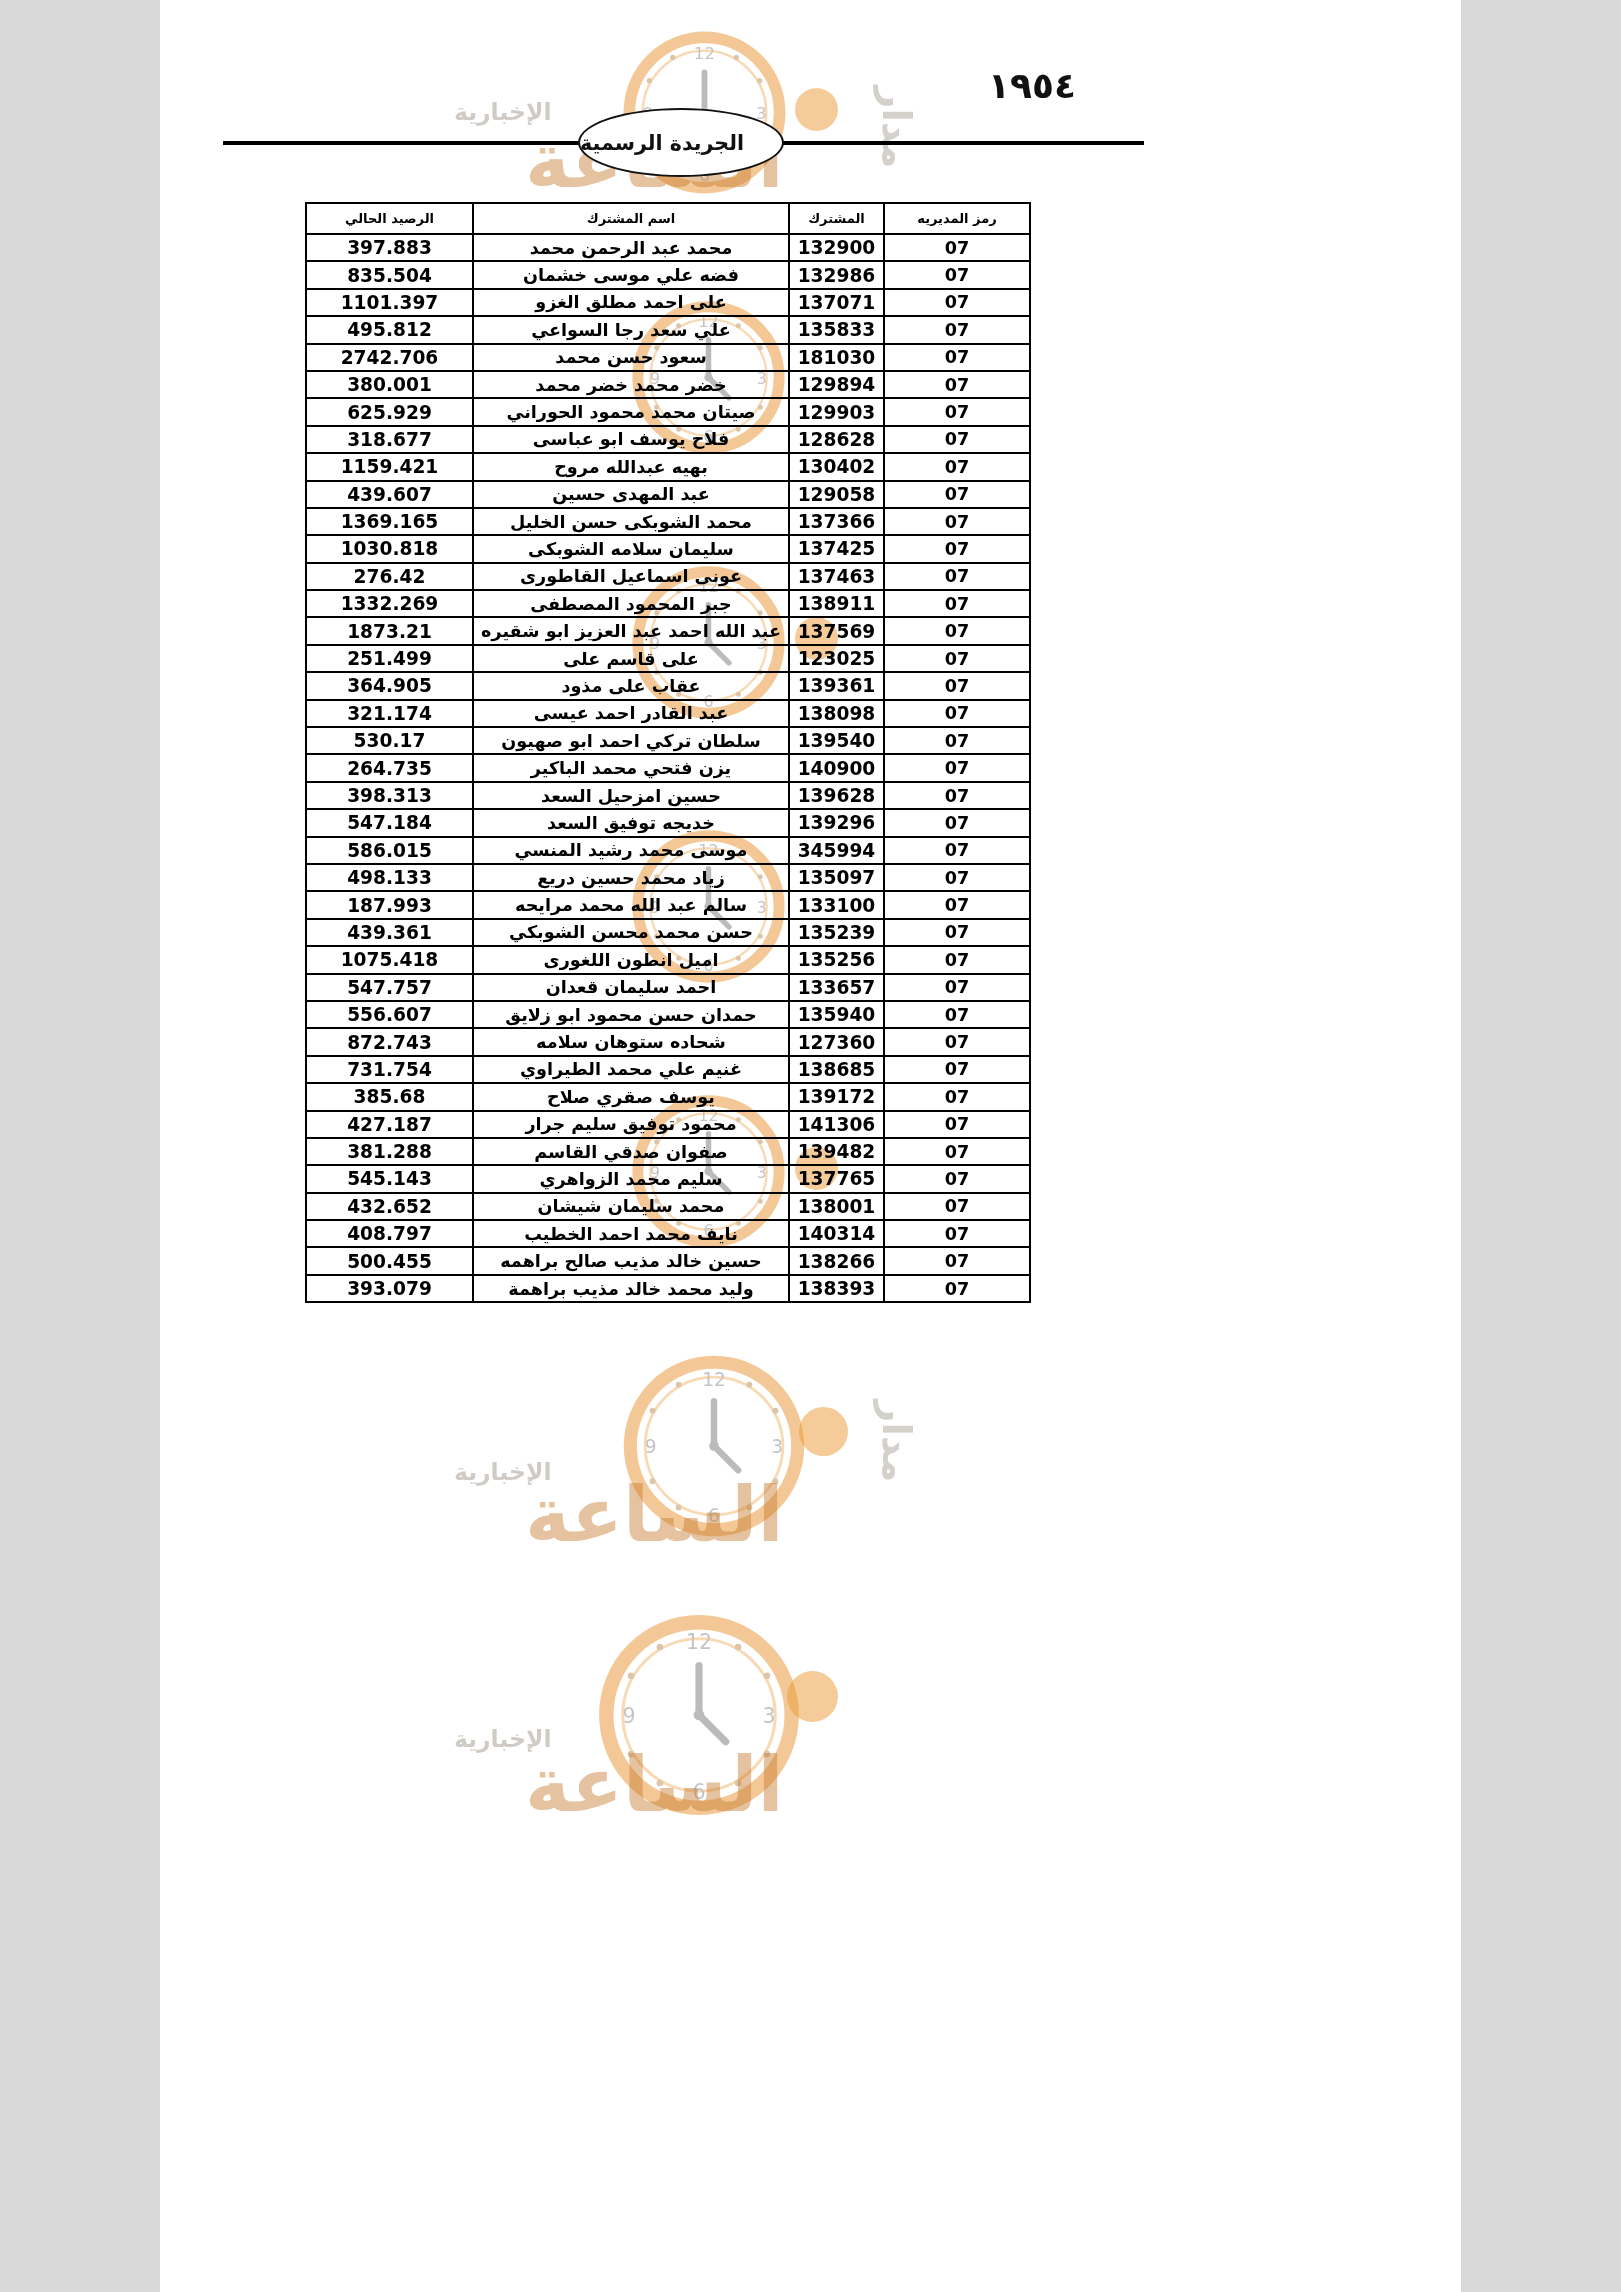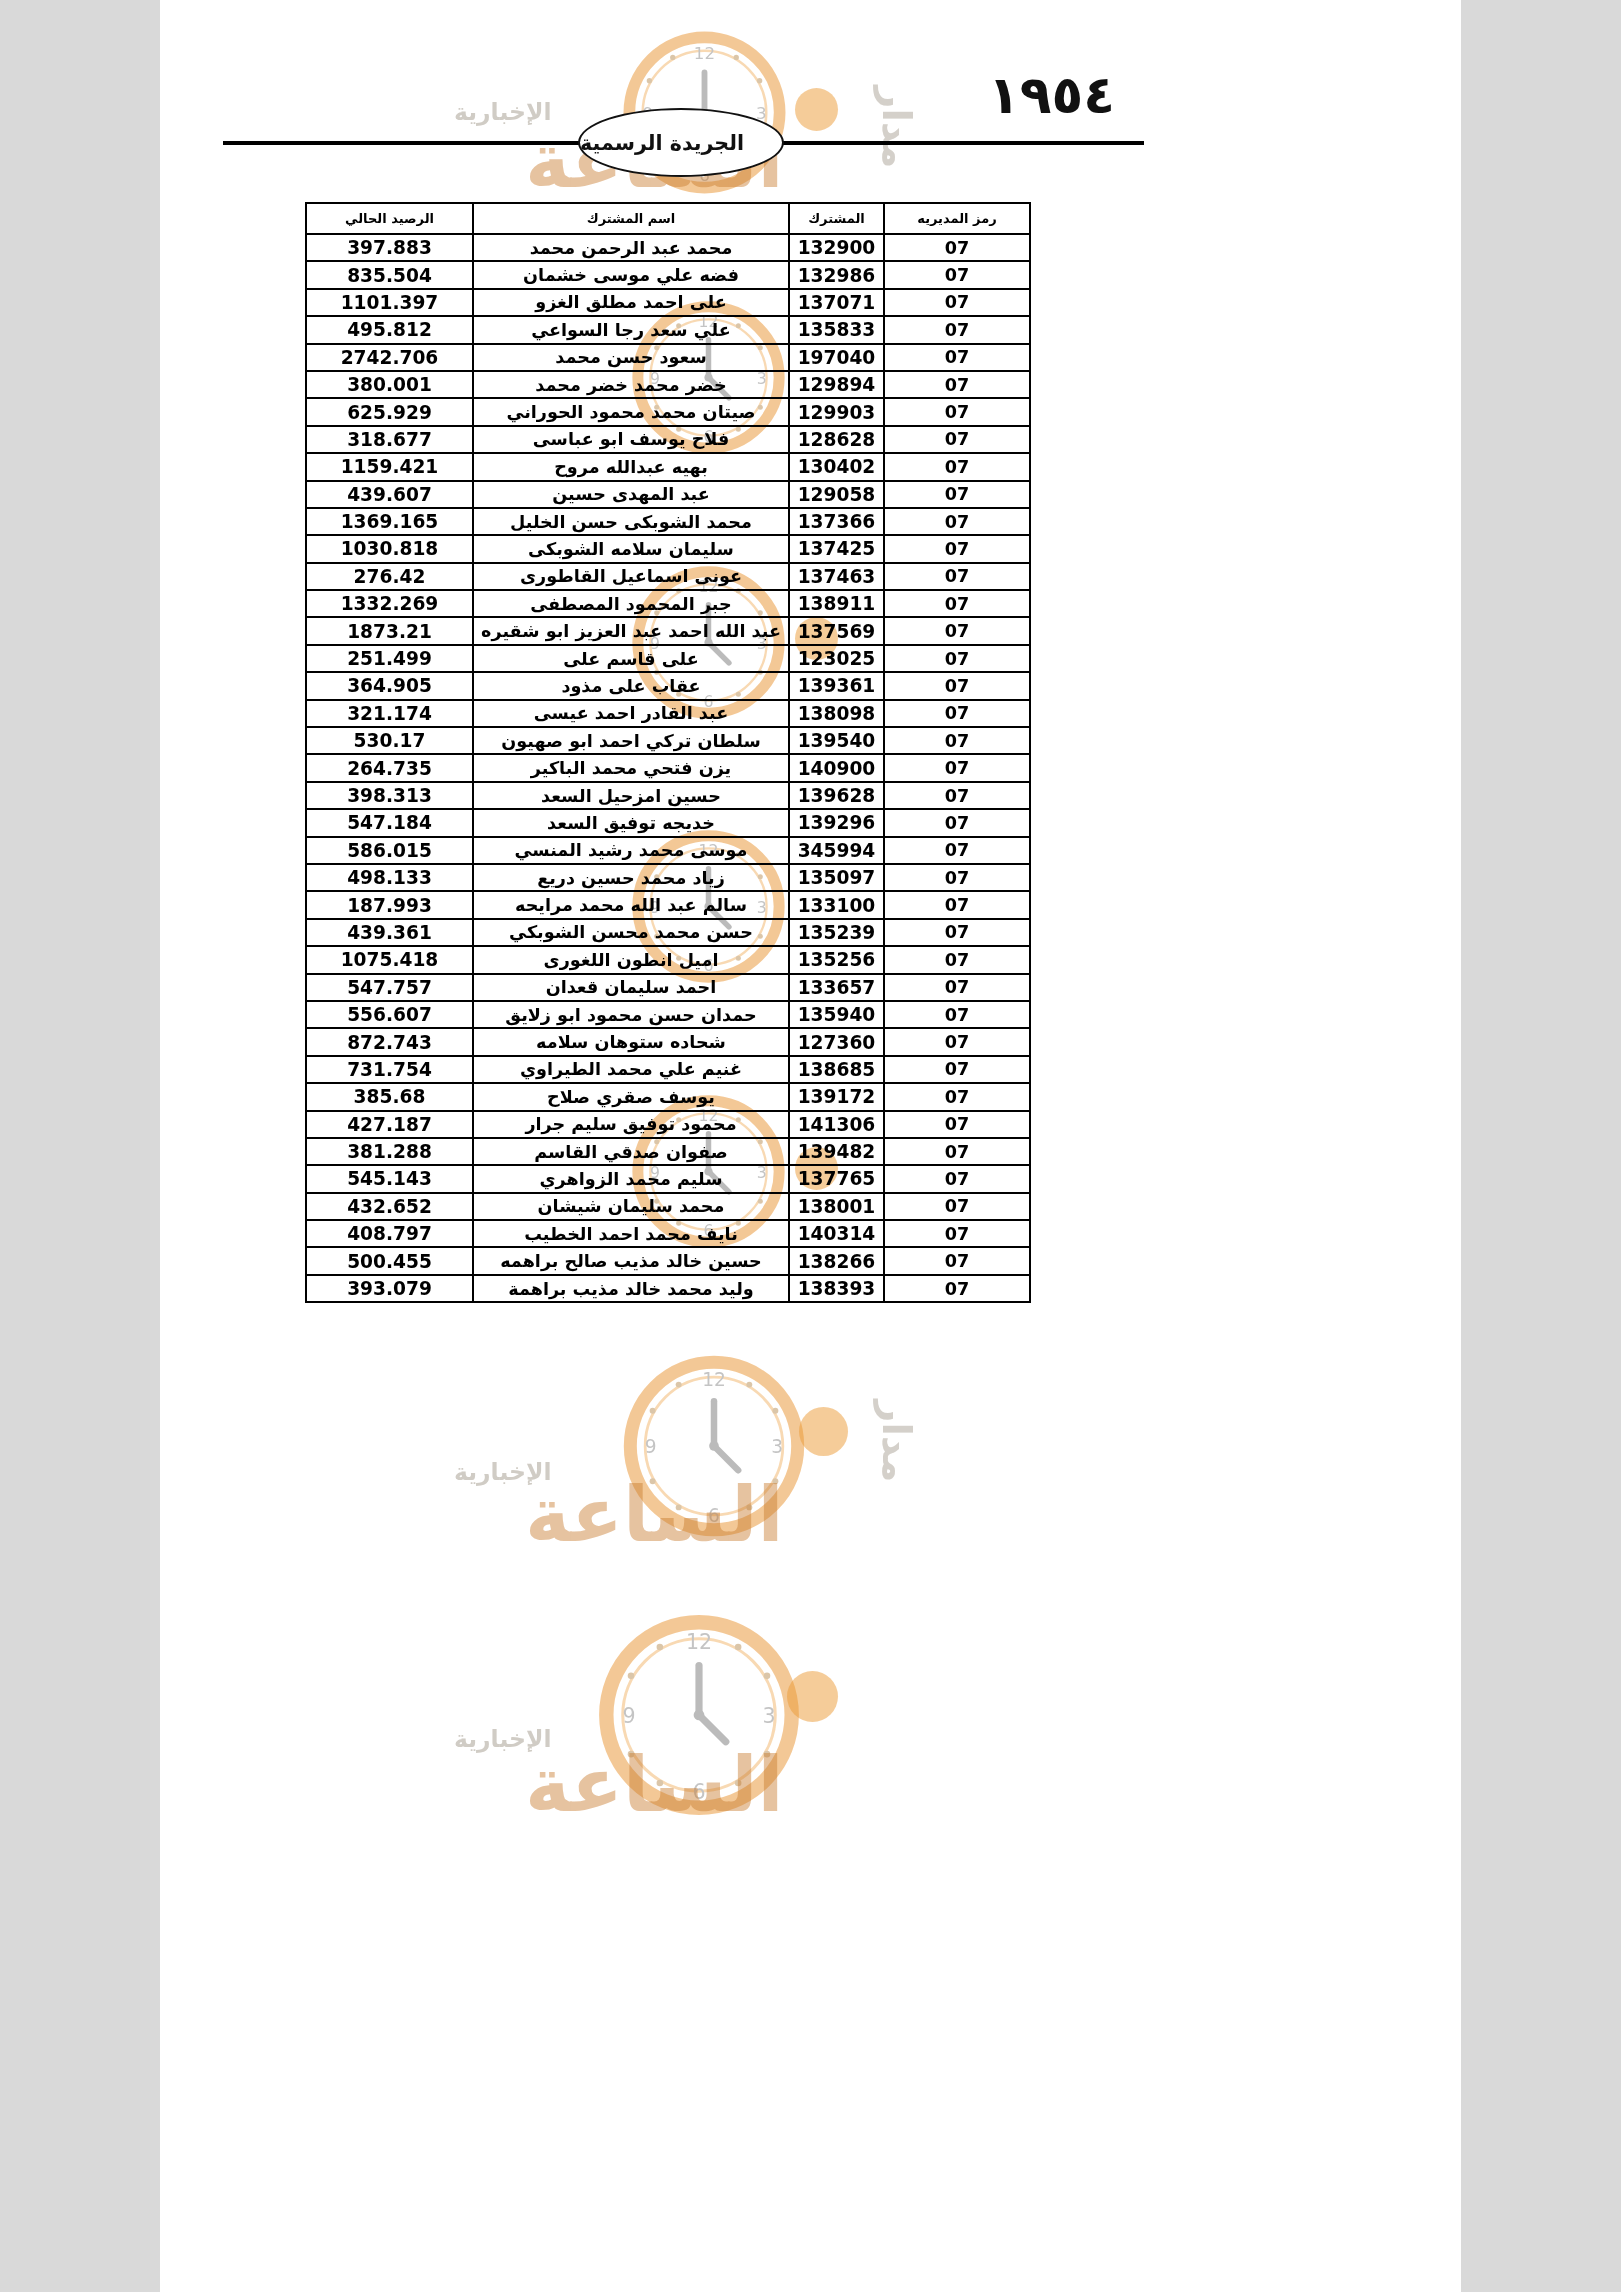--- a/index.html
+++ b/index.html
@@ -6,21 +6,21 @@
   body{background:#d9d9d9;font-family:"DejaVu Sans",sans-serif}
   .page{position:relative;width:1301px;height:2293px;background:#ffffff;margin:0 auto;overflow:hidden}
   .content{position:absolute;inset:0;z-index:2}
   .watermark-layer{position:absolute;inset:0;z-index:1;pointer-events:none}
   .wm-clock{position:absolute;opacity:.5}
   .wm-dot{position:absolute;border-radius:50%;opacity:.5}
   .wm-text{position:absolute;font-weight:bold;white-space:nowrap;direction:rtl}
   .wm-saa{font-size:76px;opacity:.45}
   .wm-tagline{font-size:23.5px;opacity:.55}
   .wm-madar{font-size:39px;opacity:.5;writing-mode:vertical-rl}
-  .page-number{position:absolute;left:828px;top:65px;font-size:52px;font-weight:bold;letter-spacing:2.9px;color:#111}
+  .page-number{position:absolute;left:828px;top:65px;font-size:36px;font-weight:bold;letter-spacing:2.9px;color:#111}
   .header-rule{position:absolute;left:63px;top:141px;width:921px;height:3.9px;background:#000}
   .masthead{position:absolute;left:418px;top:108px;width:206px;height:69px;border:2.9px solid #111;border-radius:50%;
             background:#fff;display:flex;align-items:center;justify-content:flex-end;
             font-size:20.6px;font-weight:bold;direction:rtl;color:#111}
   .gazette-table{position:absolute;left:145px;top:202px;width:723px;border-collapse:collapse;border:2.9px solid #000;
                  table-layout:fixed;direction:rtl;background:transparent;color:#000}
   .gazette-table th,.gazette-table td{border:2px solid #000;text-align:center;vertical-align:middle;
                  font-weight:bold;overflow:hidden;white-space:nowrap;padding:0 2.9px}
   .gazette-table th{height:31px;font-size:13px}
   .gazette-table td{height:27.4px;font-size:17.6px}
@@ -137,21 +137,21 @@
             <td class="num">1101.397</td>
           </tr>
           <tr>
             <td>07</td>
             <td class="num">135833</td>
             <td>علي سعد رجا السواعي</td>
             <td class="num">495.812</td>
           </tr>
           <tr>
             <td>07</td>
-            <td class="num">197040</td>
+            <td class="num">181030</td>
             <td>سعود حسن محمد</td>
             <td class="num">2742.706</td>
           </tr>
           <tr>
             <td>07</td>
             <td class="num">129894</td>
             <td>خضر محمد خضر محمد</td>
             <td class="num">380.001</td>
           </tr>
           <tr>

